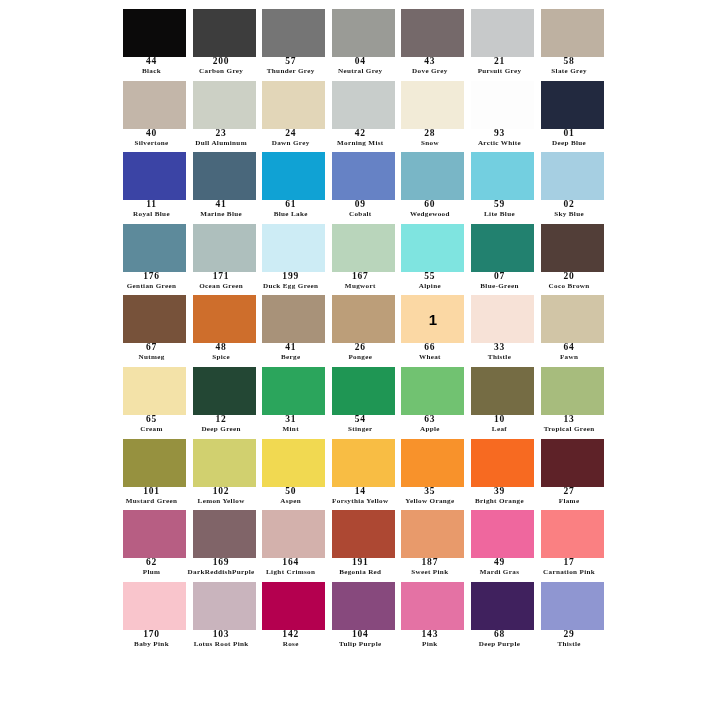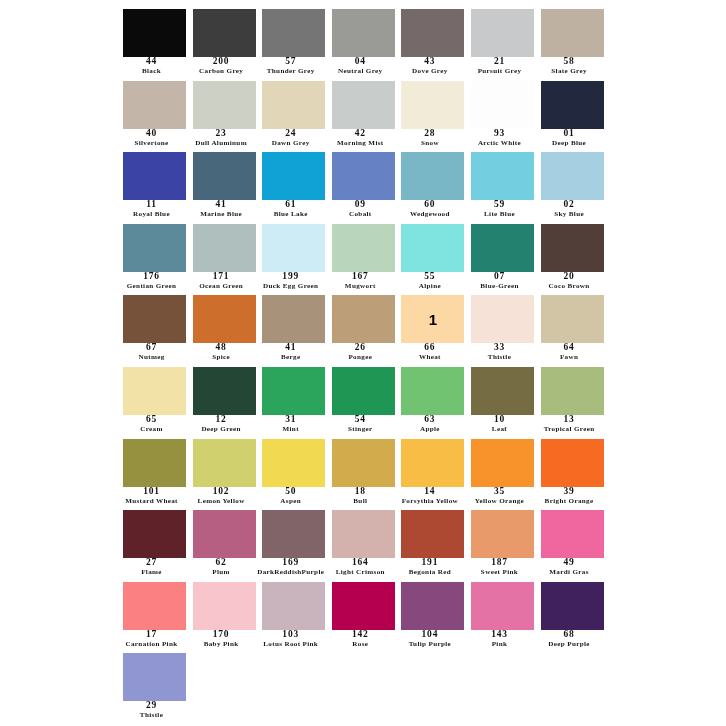--- a/index.html
+++ b/index.html
@@ -398,42 +398,35 @@
         <div class="chip" style="background: rgb(167, 188, 125);"></div>
         <div class="labels">
           <span class="code">13</span>
           <span class="name">Tropical Green</span>
         </div>
       </div>
       <div class="cell">
         <div class="chip" style="background: rgb(150, 145, 63);"></div>
         <div class="labels">
           <span class="code">101</span>
-          <span class="name">Mustard Wheat</span>
+          <span class="name">Mustard Green</span>
         </div>
       </div>
       <div class="cell">
         <div class="chip" style="background: rgb(209, 208, 111);"></div>
         <div class="labels">
           <span class="code">102</span>
           <span class="name">Lemon Yellow</span>
         </div>
       </div>
       <div class="cell">
         <div class="chip" style="background: rgb(241, 217, 81);"></div>
         <div class="labels">
           <span class="code">50</span>
           <span class="name">Aspen</span>
-        </div>
-      </div>
-      <div class="cell">
-        <div class="chip" style="background: rgb(210, 171, 77);"></div>
-        <div class="labels">
-          <span class="code">18</span>
-          <span class="name">Bull</span>
         </div>
       </div>
       <div class="cell">
         <div class="chip" style="background: rgb(248, 189, 68);"></div>
         <div class="labels">
           <span class="code">14</span>
           <span class="name">Forsythia Yellow</span>
         </div>
       </div>
       <div class="cell">

